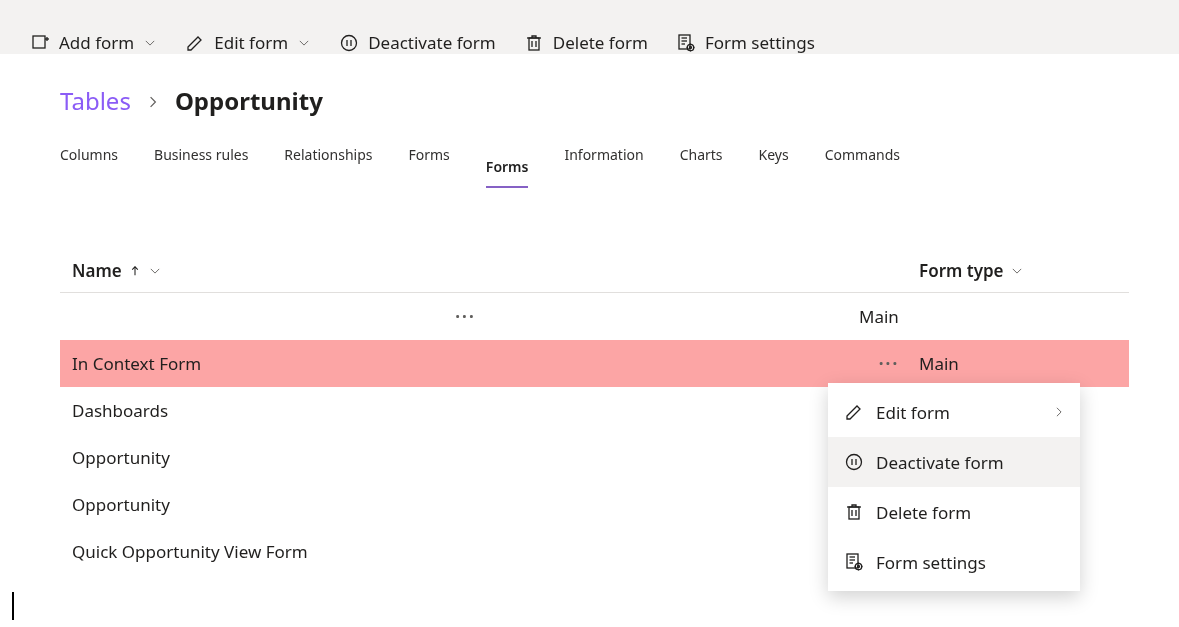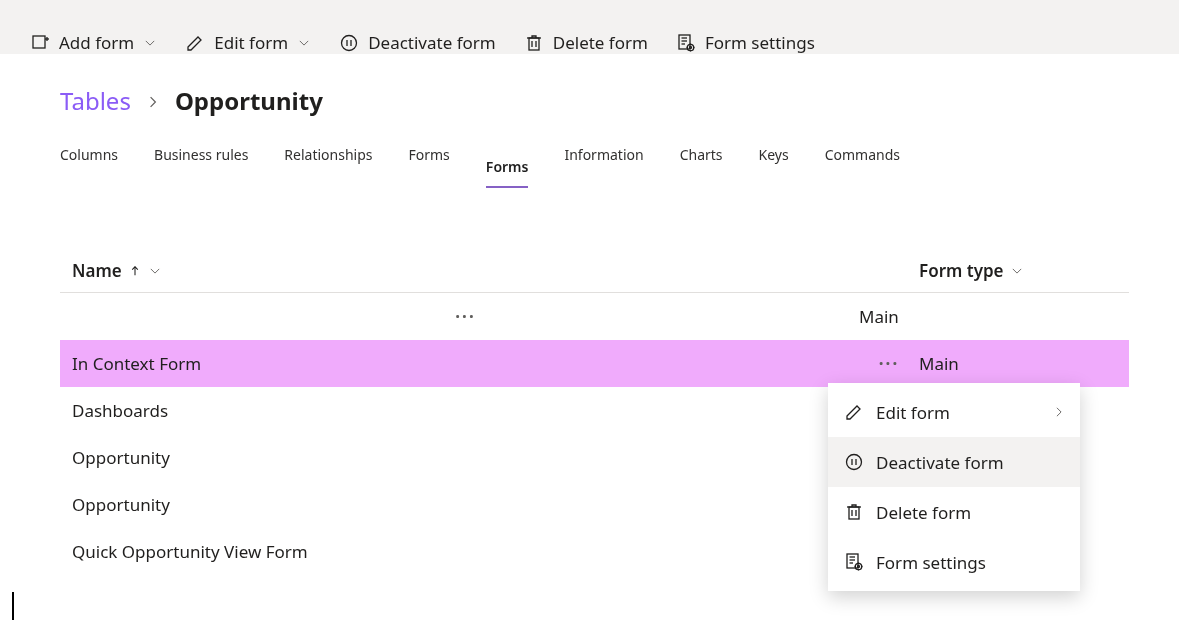--- a/index.html
+++ b/index.html
@@ -37,21 +37,21 @@
   .tabs { display: flex; gap: 36px; font-size: 14px; color: #323130; border-bottom: 1px solid transparent; margin-bottom: 60px;}
   .tabs .tab { padding-bottom: 10px; cursor: pointer; }
   .tabs .tab.active { font-weight: 600; color: #1f1f1f; border-bottom: 2px solid #8661c5; margin-top: 12px; }
 
   .grid-header, .grid-row { display: grid; grid-template-columns: 1fr 60px 200px; align-items: center; }
   .grid-header {
     font-weight: 600; font-size: 17px; padding: 10px 10px 10px 12px; border-bottom: 1px solid #e1dfdd;
   }
   .col-name-hdr { display: inline-flex; align-items: center; gap: 6px;}
   .grid-row { padding: 12px 10px 12px 12px; font-size: 17px; }
-  .grid-row.selected { background: #f0abfc; }
+  .grid-row.selected { background: #fca5a5; }
   .row-more { color: #605e5c; font-weight: 700; letter-spacing: 2px; cursor: pointer; text-align: center; }
 
   .ctx-menu {
     position: absolute;
     top: 383px; left: 828px;
     width: 252px;
     background: #fff;
     box-shadow: 0 6px 18px rgba(0,0,0,0.18);
     padding: 4px 0;
     font-size: 17px;

